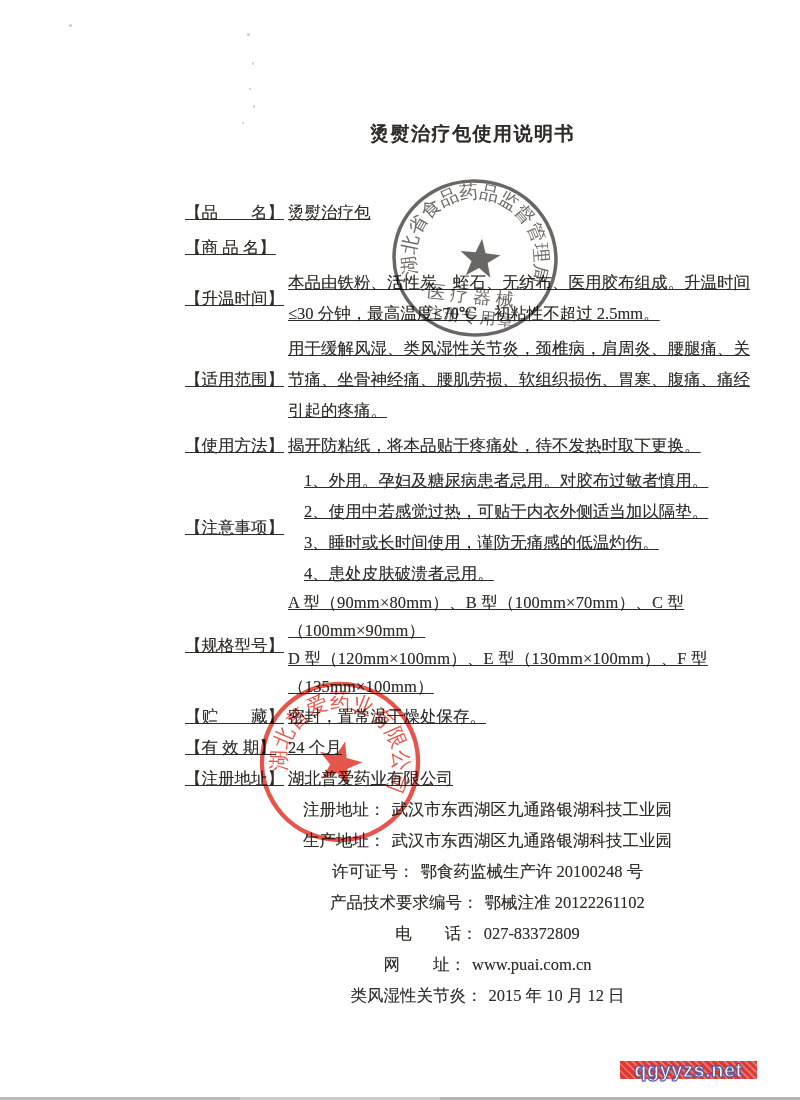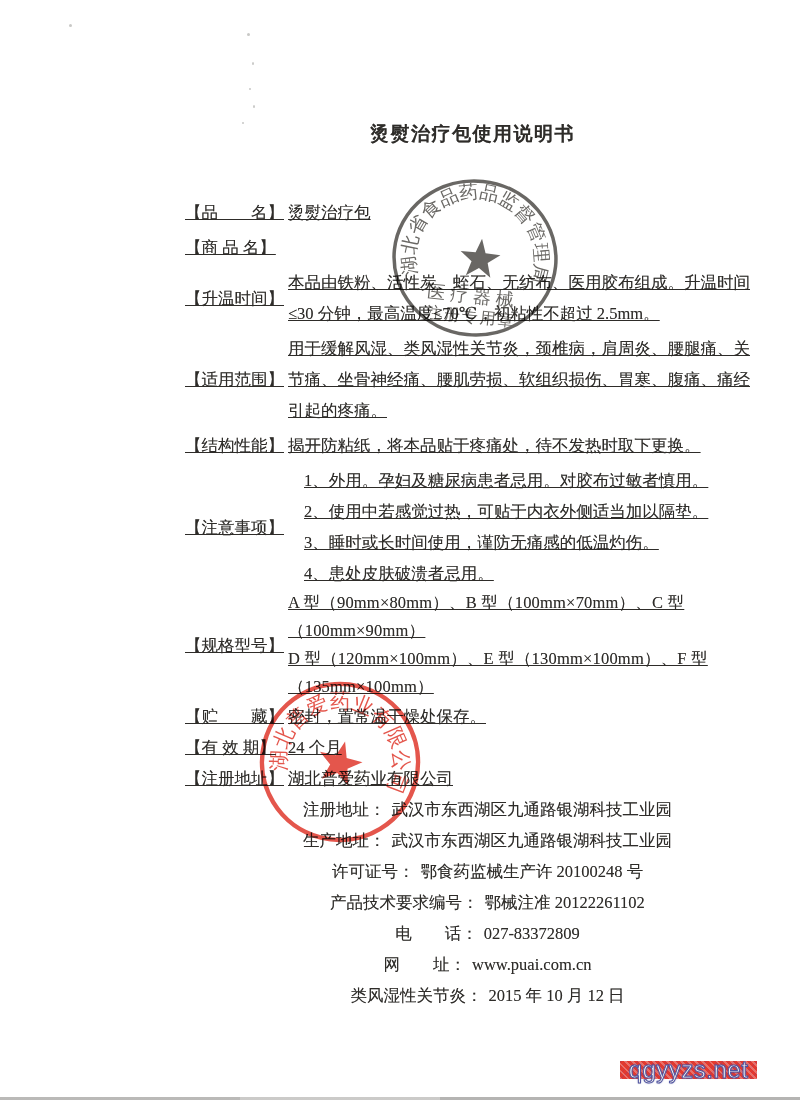--- a/index.html
+++ b/index.html
@@ -35,21 +35,21 @@
   .stamp text { font-family:"Liberation Serif","DejaVu Serif",serif; }
   
   .watermark {
     position:absolute; left:620px; top:1061px; width:137px; height:18px;
     background:#e5392d;
     background-image:
       repeating-linear-gradient(45deg, rgba(255,255,255,.28) 0 2px, rgba(255,255,255,0) 2px 5px),
       repeating-linear-gradient(-45deg, rgba(90,60,160,.18) 0 1px, rgba(90,60,160,0) 1px 4px);
     display:flex; align-items:center; justify-content:center;
     font-family:"Liberation Sans","DejaVu Sans",sans-serif;
-    font-size:24px; font-weight:400; letter-spacing:.5px;
+    font-size:20px; font-weight:700; letter-spacing:.5px;
     color:#f7f5ef; -webkit-text-stroke:1px #5054a0;
     text-shadow:0 0 2px #4a4e9e;
   }
   
   .speck { position:absolute; background:#9a9a98; border-radius:50%; opacity:.55; }
   .s1{left:69px; top:24px; width:3px; height:3px;}
   .s2{left:247px; top:33px; width:3px; height:3px;}
   .s3{left:252px; top:62px; width:2px; height:3px;}
   .s4{left:249px; top:88px; width:2px; height:2px;}
   .s5{left:253px; top:105px; width:2px; height:3px;}
@@ -95,21 +95,21 @@
     <div class="row">
       <span class="label">【适用范围】</span>
       <div class="body">
         <div class="line">用于缓解风湿、类风湿性关节炎，颈椎病，肩周炎、腰腿痛、关</div>
         <div class="line">节痛、坐骨神经痛、腰肌劳损、软组织损伤、胃寒、腹痛、痛经</div>
         <div class="line">引起的疼痛。</div>
       </div>
     </div>
 
     <div class="row">
-      <span class="label">【结构性能】</span>
+      <span class="label">【使用方法】</span>
       <div class="body">
           <div class="line">揭开防粘纸，将本品贴于疼痛处，待不发热时取下更换。</div>
         </div>
     </div>
 
     <div class="row tight">
       <span class="label">【注意事项】</span>
       <div class="body indent">
         <div class="line">1、外用。孕妇及糖尿病患者忌用。对胶布过敏者慎用。</div>
         <div class="line">2、使用中若感觉过热，可贴于内衣外侧适当加以隔垫。</div>

